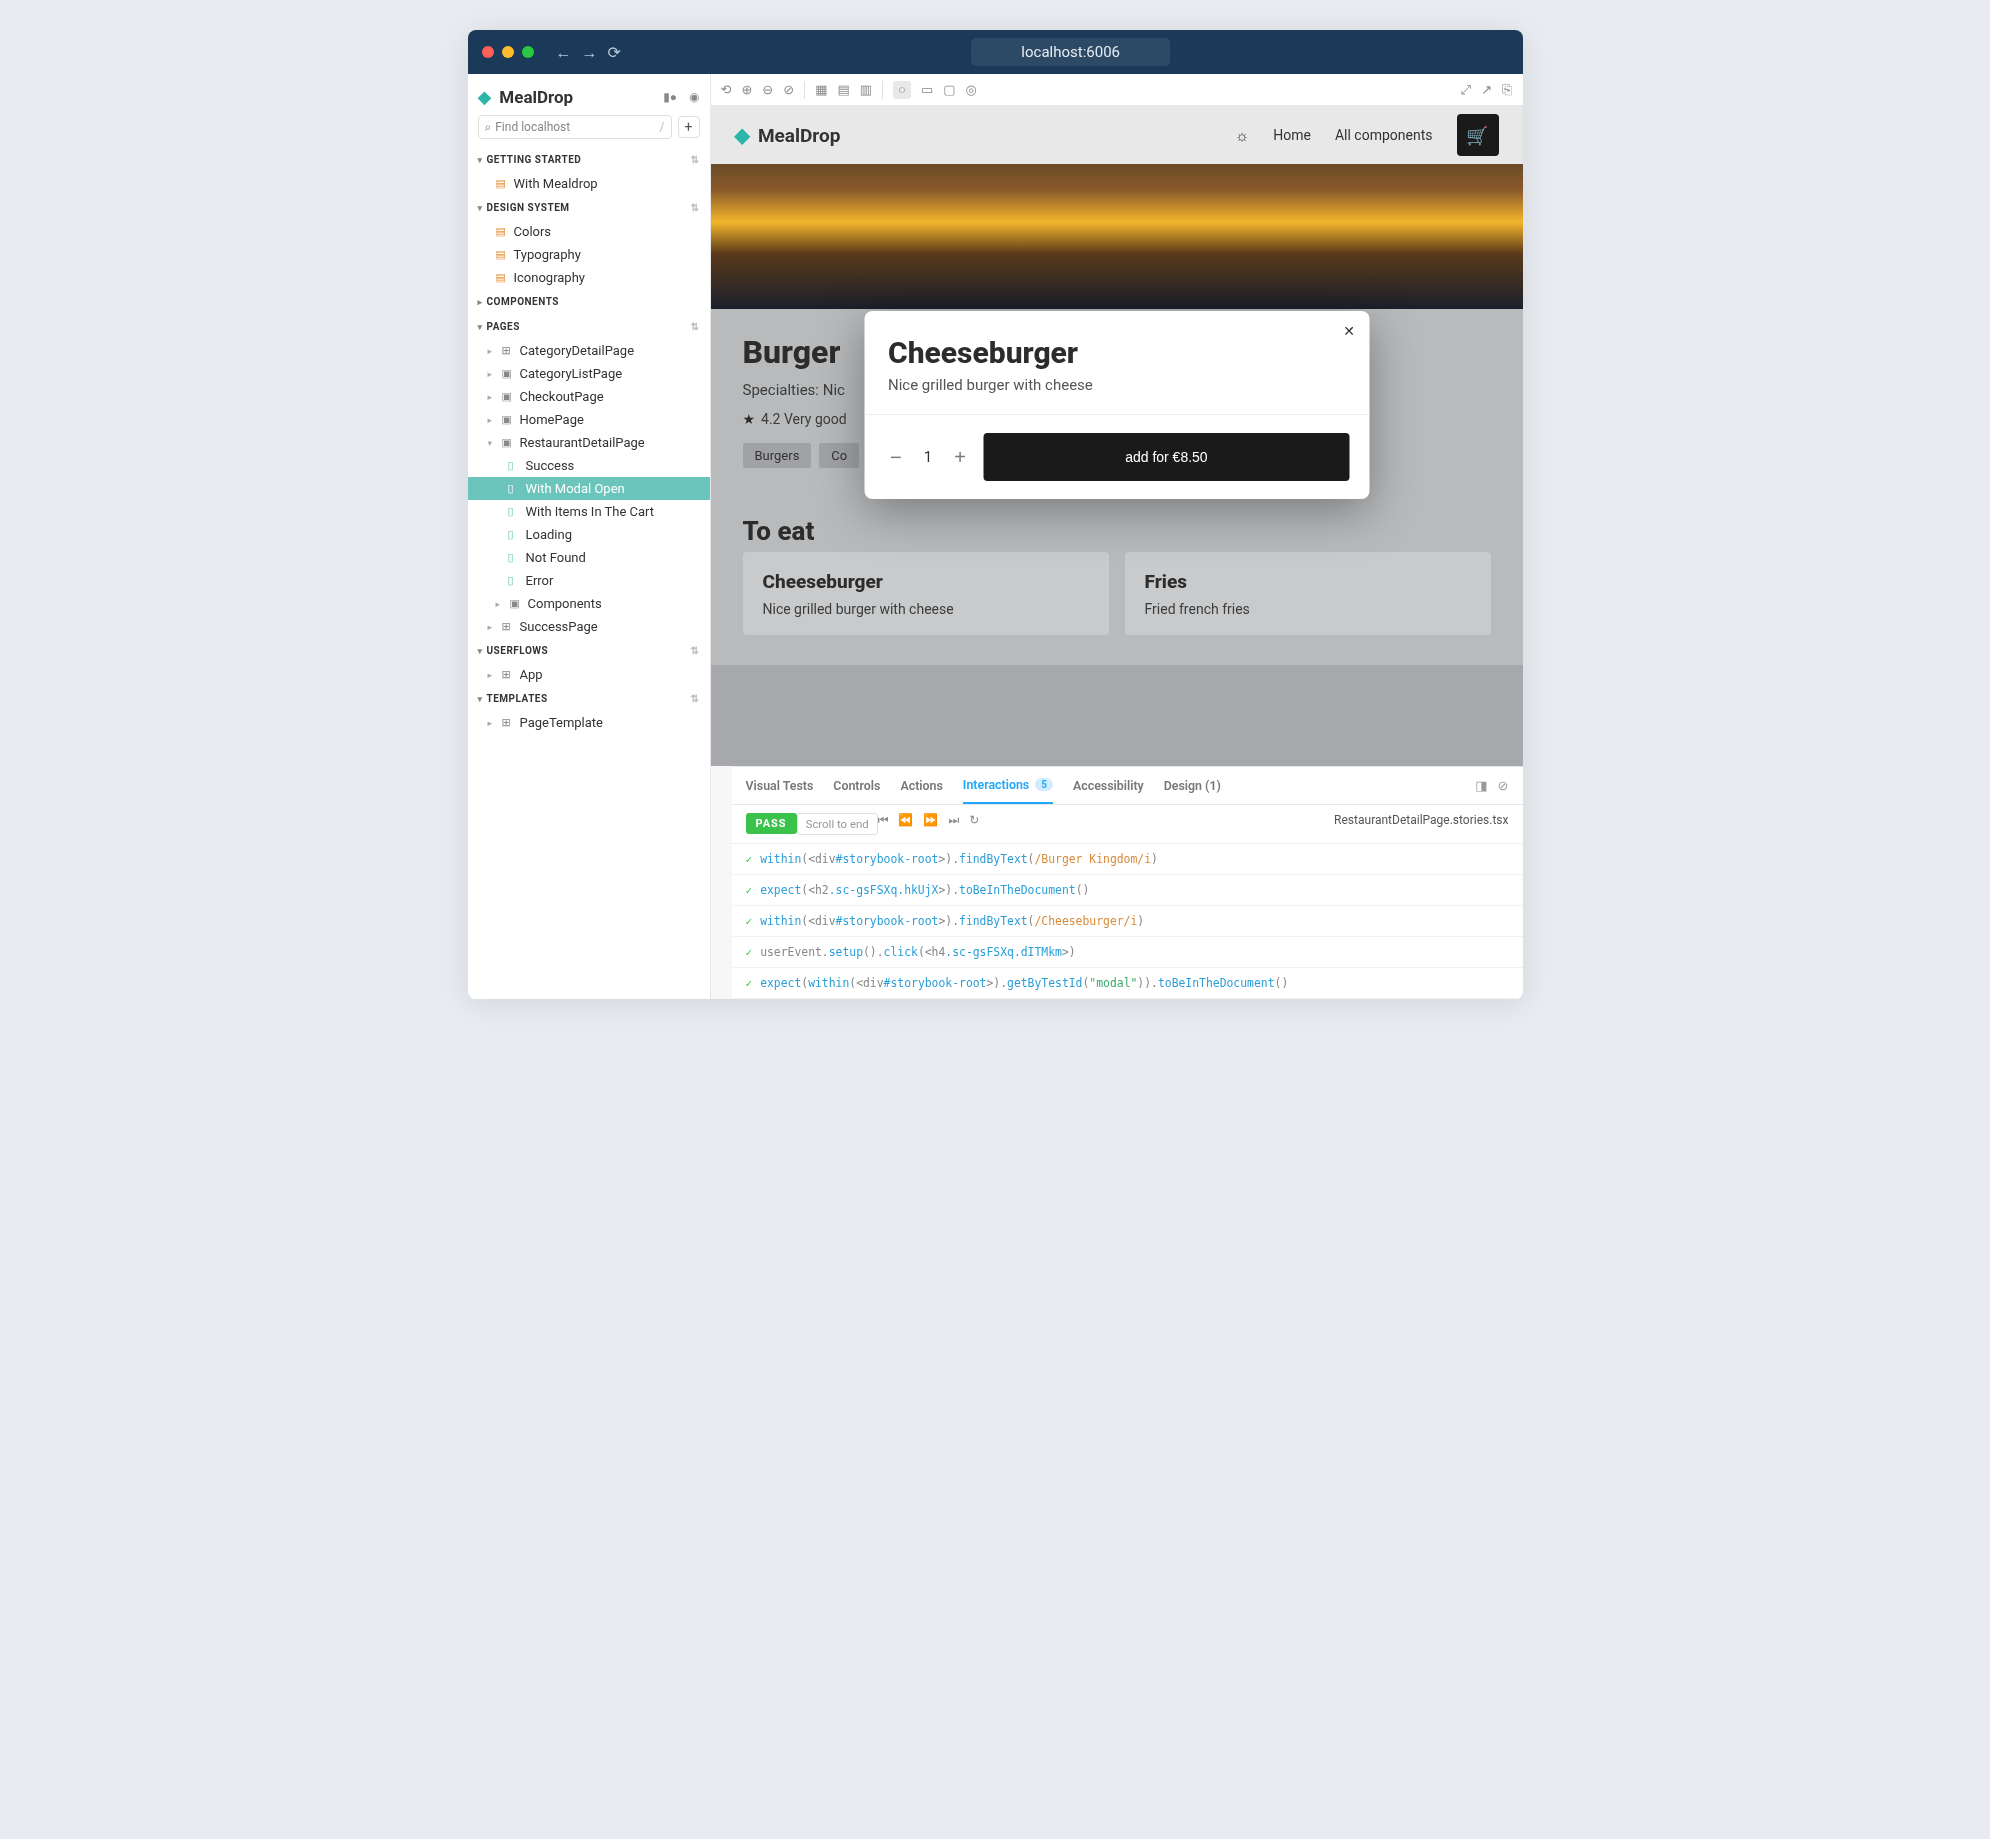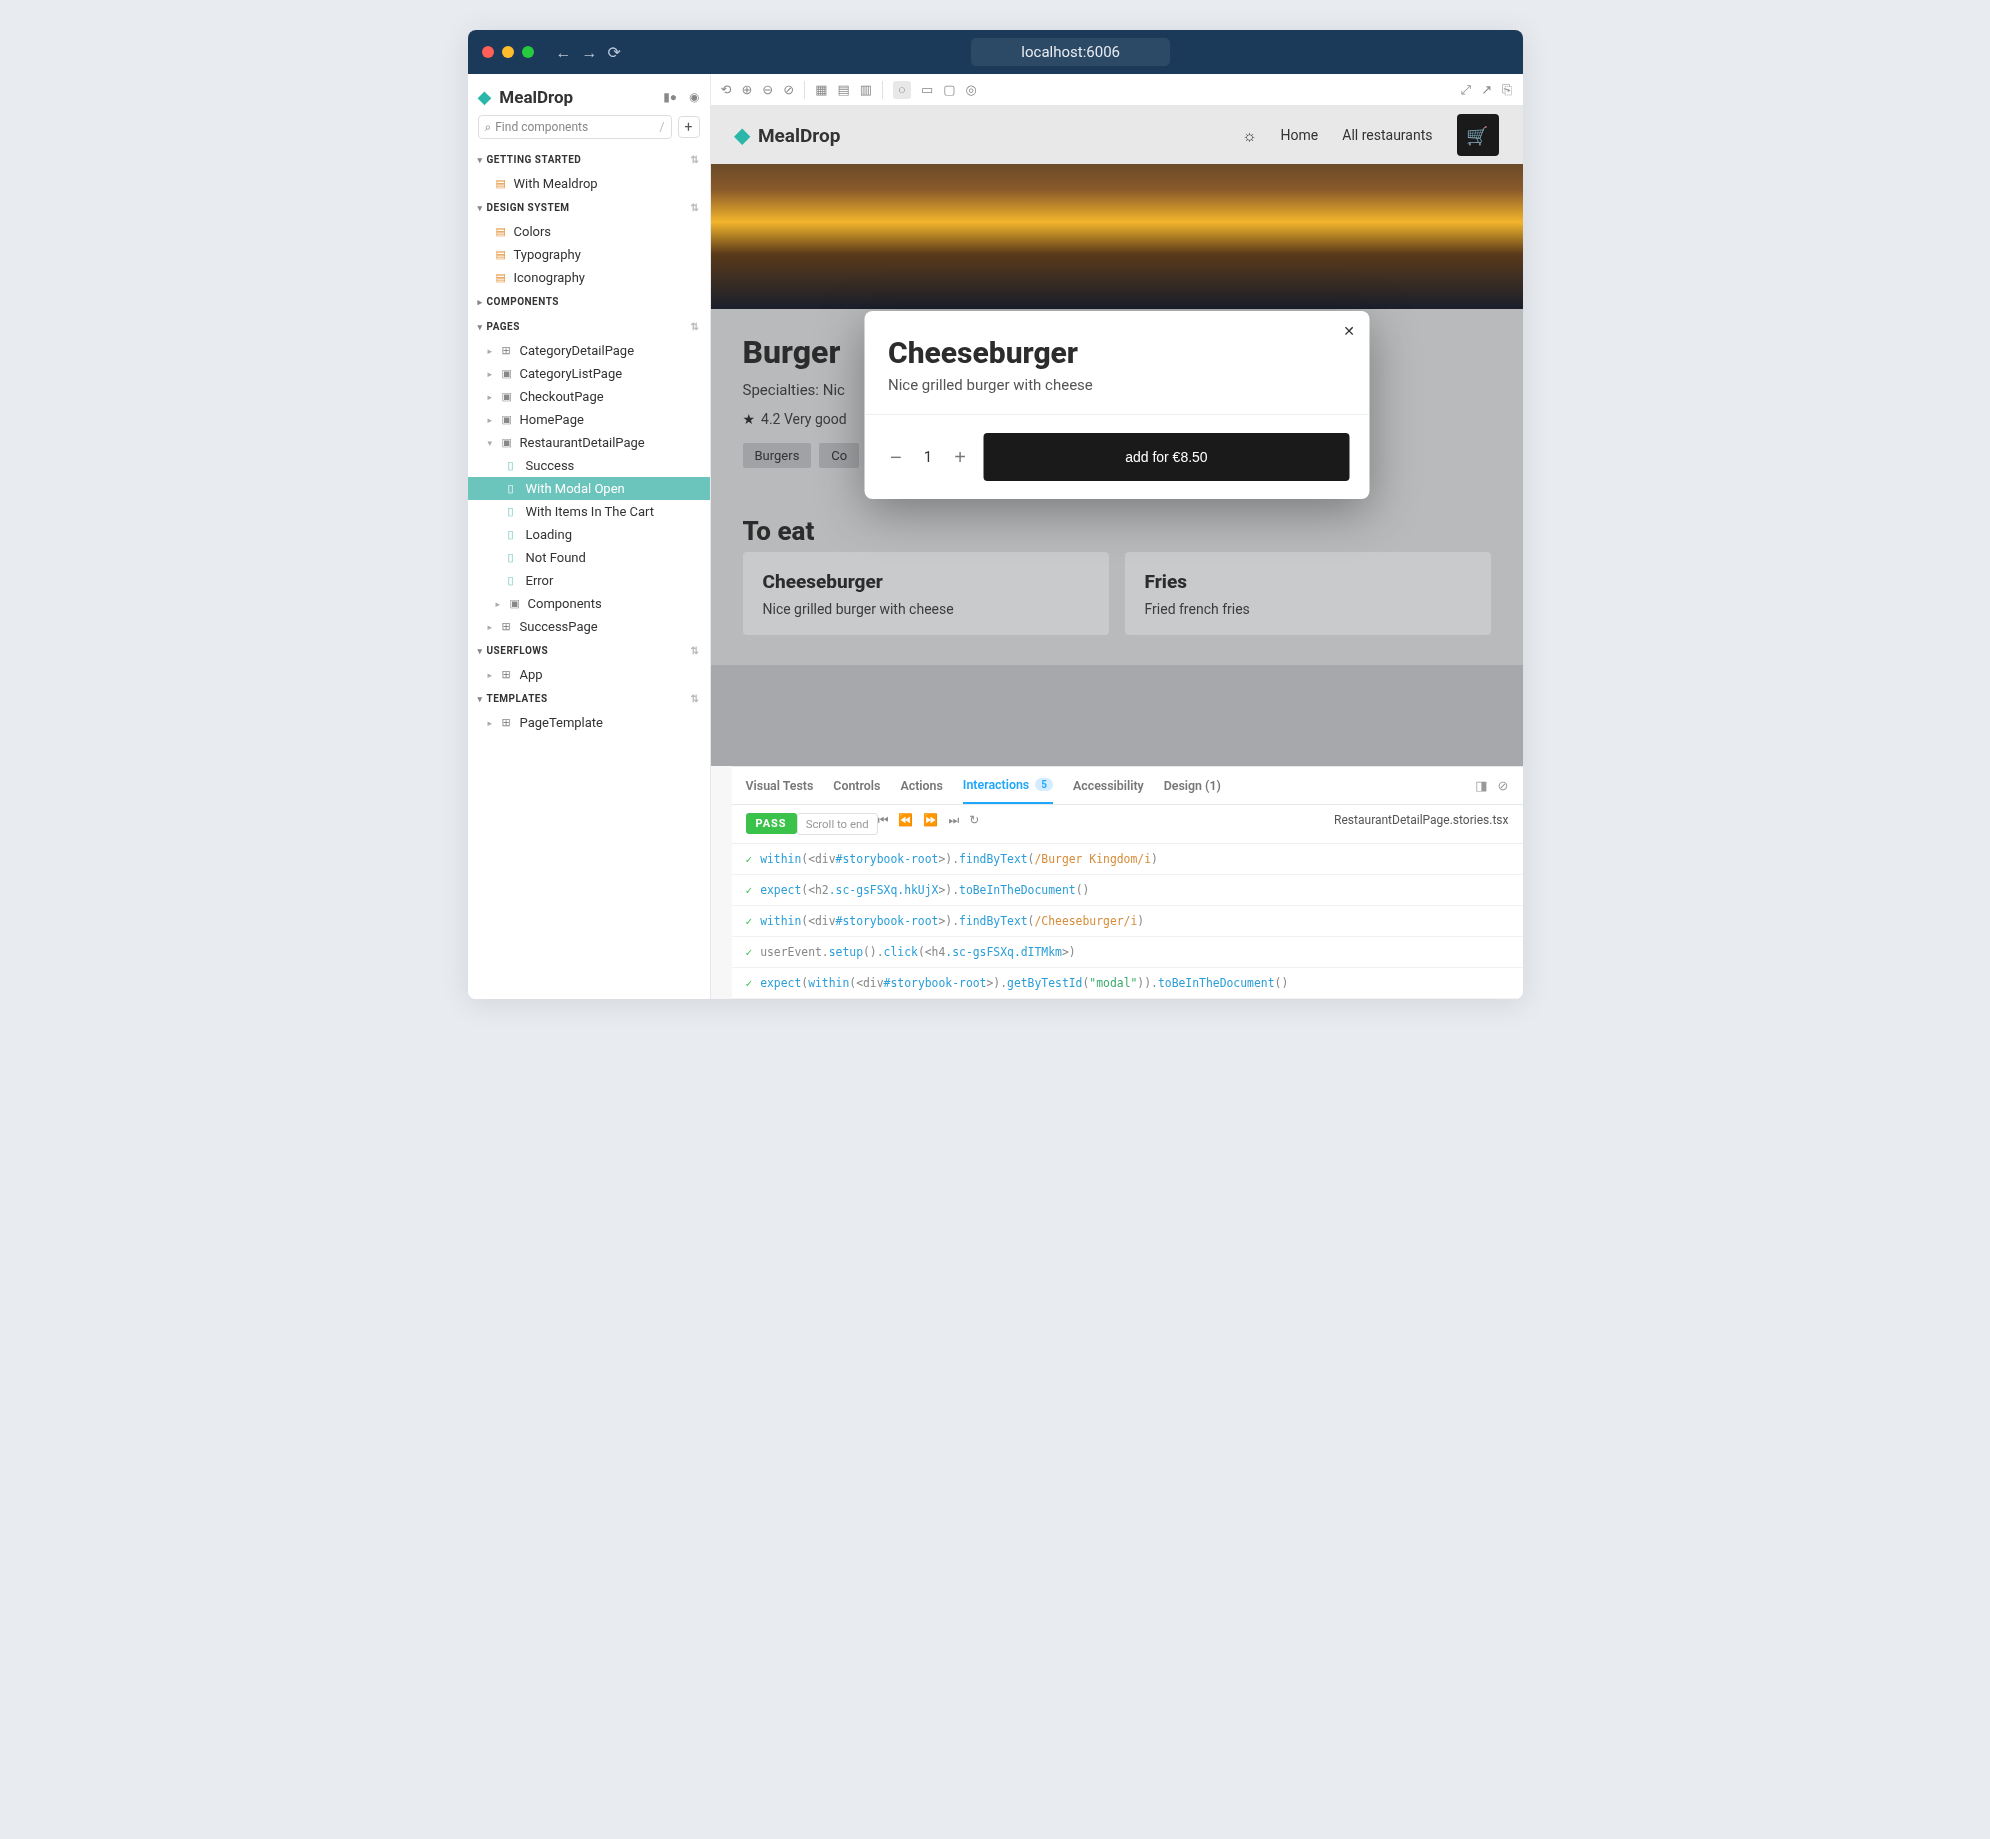--- a/index.html
+++ b/index.html
@@ -332,21 +332,21 @@
       <div class="sb-header">
         <span class="logo">◆</span>
         <span class="brand">MealDrop</span>
         <span class="spacer"></span>
         <span class="sb-icon">▮●</span>
         <span class="sb-icon">◉</span>
       </div>
       <div class="sb-search">
         <div class="search-input">
           <span class="mag">⌕</span>
-          <span>Find components</span>
+          <span>Find localhost</span>
           <span class="slash" style="margin-left:auto">/</span>
         </div>
         <div class="plus-btn">+</div>
       </div>
 
       <div class="section-head">
         <span class="chev">▾</span>
         <span>Getting Started</span>
         <span class="end">⇅</span>
       </div>
@@ -490,21 +490,21 @@
 
       <div class="preview">
         <div class="app-header">
           <div class="app-brand">
             <span class="logo">◆</span>
             <span>MealDrop</span>
           </div>
           <div class="app-nav">
             <span class="sun-ico">☼</span>
             <span>Home</span>
-            <span>All restaurants</span>
+            <span>All components</span>
             <div class="cart-btn">
               <span>🛒</span>
             </div>
           </div>
         </div>
         <div class="hero"></div>
         <div class="info">
           <h1>Burger</h1>
           <div class="spec">Specialties: Nic</div>
           <div class="rating">

